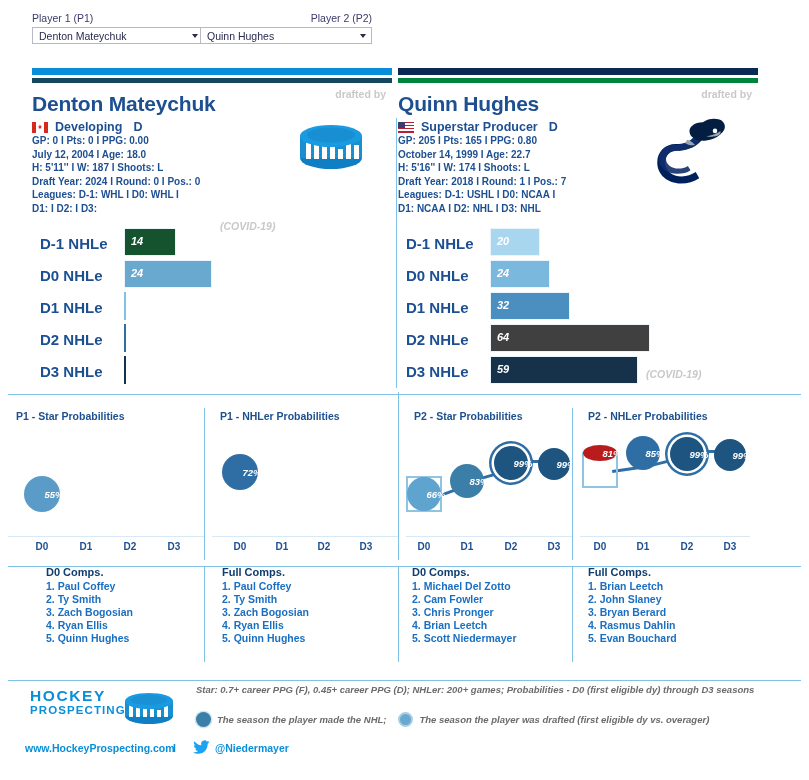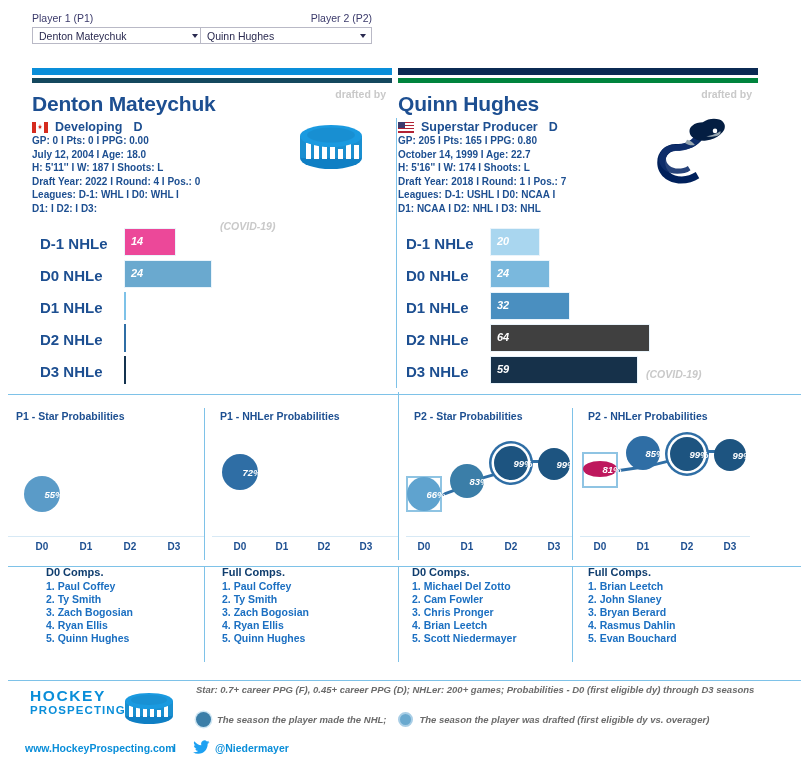--- a/index.html
+++ b/index.html
@@ -148,30 +148,30 @@
         <span class="flag flag-ca">
             <span></span>
           </span>
         <span>Developing</span>
         <span class="pos">D</span>
       </div>
       <div class="statlines">
         <div>GP: 0 I Pts: 0 I PPG: 0.00</div>
         <div>July 12, 2004 I Age: 18.0</div>
         <div>H: 5'11'' I W: 187 I Shoots: L</div>
-        <div>Draft Year: 2022 I Round: 4 I Pos.: 0</div>
+        <div>Draft Year: 2024 I Round: 0 I Pos.: 0</div>
         <div>Leagues: D-1: WHL I D0: WHL I</div>
         <div>D1:  I D2:  I D3:</div>
       </div>
       <div class="covid" style="left:188px;top:152px;">(COVID-19)</div>
 
       <div class="nhle" style="top:158px;">
         <div class="nhle-row" style="top:0;">
             <span class="nhle-lab">D-1 NHLe</span>
-          <div class="nhle-bar" style="width:52px;background:#ec4899;">
+          <div class="nhle-bar" style="width:52px;background:#14532d;">
               <span class="nhle-val">14</span>
             </div>
           </div>
         <div class="nhle-row" style="top:32px;">
             <span class="nhle-lab">D0 NHLe</span>
           <div class="nhle-bar" style="width:88px;background:#6aa9cf;">
               <span class="nhle-val">24</span>
             </div>
           </div>
         <div class="nhle-row" style="top:64px;">
@@ -314,21 +314,21 @@
       </div>
     </div>
 
     <div class="prob-panel" style="left:580px;width:170px;">
       <div class="prob-title">P2 - NHLer Probabilities</div>
       <div class="prob-plot">
         <div class="connector" style="left:32px;top:42px;width:28px;transform:rotate(-8deg);"></div>
         <div class="connector" style="left:72px;top:34px;width:30px;transform:rotate(-14deg);"></div>
         <div class="connector" style="left:112px;top:24px;width:32px;"></div>
         <div class="draftbox" style="left:2px;top:26px;width:36px;height:36px;"></div>
-        <div class="bubble" style="left:3px;top:35px;width:34px;height:16px;background:#be185d;">81%</div>
+        <div class="bubble" style="left:3px;top:19px;width:34px;height:16px;background:#b91c1c;">81%</div>
         <div class="bubble" style="left:46px;top:10px;width:34px;height:34px;background:#2f6ea5;">85%</div>
         <div class="bubble ring" style="left:90px;top:11px;width:34px;height:34px;background:#1d5480;">99%</div>
         <div class="bubble" style="left:134px;top:13px;width:32px;height:32px;background:#1d5480;">99%</div>
       </div>
       <div class="prob-axis">
         <span style="left:20px;">D0</span>
         <span style="left:63px;">D1</span>
         <span style="left:107px;">D2</span>
         <span style="left:150px;">D3</span>
       </div>

